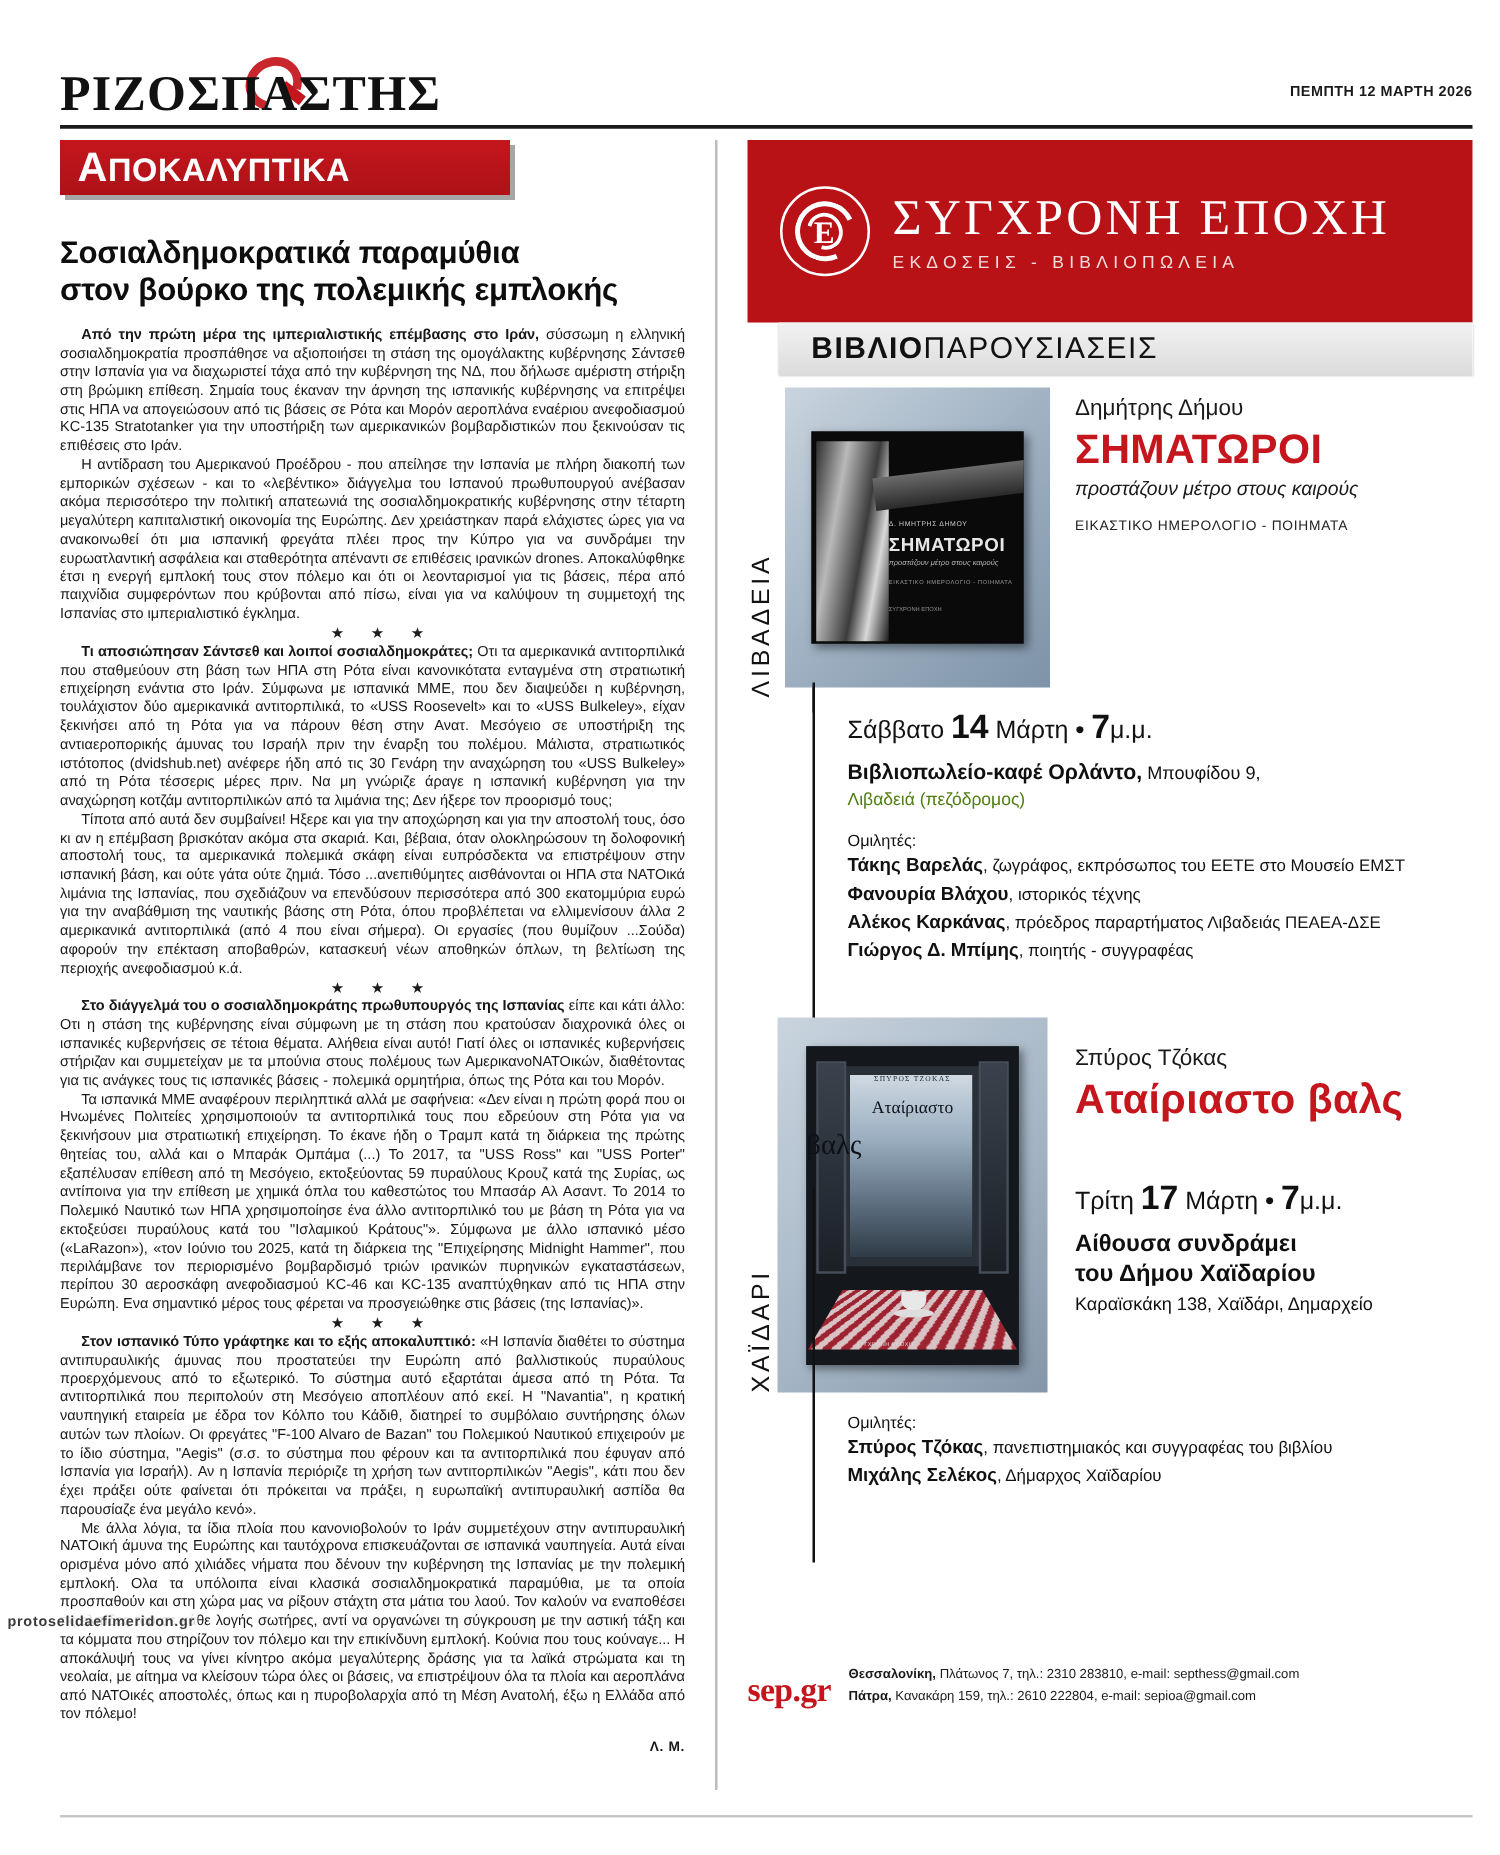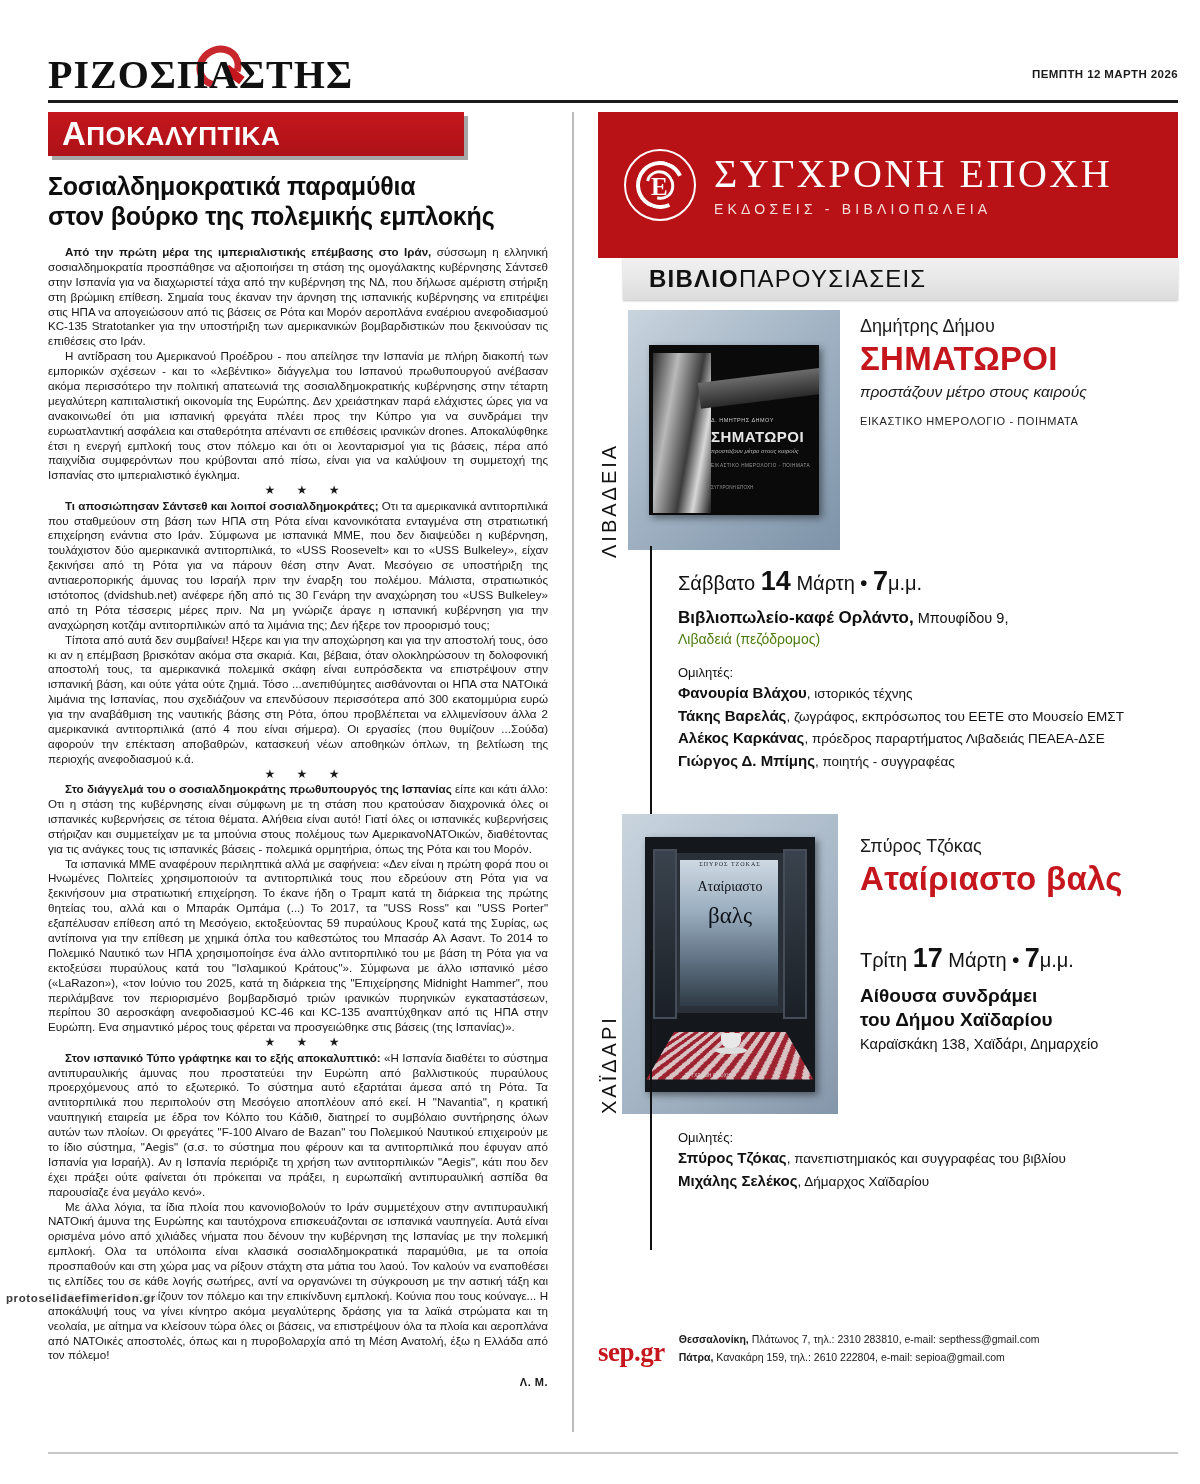--- a/index.html
+++ b/index.html
@@ -47,26 +47,26 @@
     position:absolute; right:0; top:16px;
     font-size:11.5px; font-weight:bold; letter-spacing:.4px;
     color:#1a1a1a;
   }
   .mast-rule { position:absolute; left:48px; top:100px; width:1130px; height:3px; background:#1b1b1b; }
 
   
   .left-col { position:absolute; left:48px; top:112px; width:500px; }
 
   .kicker {
-    width:416px; height:44px;
+    width:360px; height:44px;
     background:linear-gradient(180deg,#c4161c 0%, #ad1218 100%);
     box-shadow:4px 4px 0 rgba(0,0,0,.35);
     display:flex; align-items:center;
     padding-left:14px;
-    margin-bottom:16px;
+    margin-bottom:32px;
   }
   .kicker-text {
     color:#fff; font-weight:bold; font-size:26px; letter-spacing:.5px;
     font-family:"Liberation Sans", sans-serif;
   }
   .kicker-text .cap { font-size:33px; }
 
   .headline {
     font-size:25px; font-weight:bold; line-height:1.18;
     color:#0d0d0d; margin:0 0 14px 0;
@@ -193,21 +193,21 @@
   .cover2 .wall { position:absolute; inset:0; background:#14181d; }
   .cover2 .win {
     position:absolute; left:28px; top:16px; width:112px; height:160px;
     background:linear-gradient(180deg,#cfd9e2 0%, #9aaec0 35%, #5d6f80 70%, #2f3b46 100%);
     border:7px solid #2a3038;
   }
   .cover2 .shutterL { position:absolute; left:8px; top:12px; width:24px; height:170px; background:linear-gradient(180deg,#3a434d,#1b2027); border:2px solid #454e58;}
   .cover2 .shutterR { position:absolute; right:8px; top:12px; width:24px; height:170px; background:linear-gradient(180deg,#3a434d,#1b2027); border:2px solid #454e58;}
   .cover2 .c2-author { position:absolute; left:0; right:0; top:24px; text-align:center; font-size:6px; color:#1e2630; letter-spacing:1px; font-family:"Liberation Serif",serif;}
   .cover2 .c2-t1 { position:absolute; left:0; right:0; top:42px; text-align:center; font-size:14px; color:#0c1118; font-family:"Liberation Serif",serif;}
-  .cover2 .c2-t2 { position:absolute; left:0; right:0; top:66px; text-align:center; font-size:23px; color:#0c1118; font-family:"Liberation Serif",serif;}
+  .cover2 .c2-t2 { position:absolute; left:0; right:0; top:66px; text-align:left; font-size:23px; color:#0c1118; font-family:"Liberation Serif",serif;}
   .cover2 .table {
     position:absolute; left:18px; bottom:12px; width:134px; height:58px;
     background:repeating-linear-gradient(125deg,#9e2330 0 5px,#d9c2c4 5px 10px);
     transform:perspective(90px) rotateX(38deg);
   }
   .cover2 .cup { position:absolute; left:76px; bottom:44px; width:20px; height:15px; background:#e8e8e8; border-radius:3px 3px 8px 8px;}
   .cover2 .cup-sh { position:absolute; left:70px; bottom:38px; width:32px; height:7px; background:#ddd; border-radius:50%;}
   .cover2 .c2-pub { position:absolute; left:40px; bottom:14px; font-size:4.5px; color:#d8d8d8; letter-spacing:.3px;}
 
   .event-info { position:absolute; left:262px; top:6px; width:318px; }
@@ -349,22 +349,22 @@
           <span class="big">14</span>
           <span>Μάρτη</span>
           <span class="bul">•</span>
           <span class="big">7</span><span>μ.μ.</span>
         </div>
 
         <div class="ev-venue"><span>Βιβλιοπωλείο-καφέ Ορλάντο,</span><span class="thin"> Μπουφίδου 9,</span></div>
         <div class="ev-addr">Λιβαδειά (πεζόδρομος)</div>
 
         <div class="ev-speakers-h">Ομιλητές:</div>
+        <div class="sp-row"><b>Τάκης Βαρελάς</b><span>, ζωγράφος, εκπρόσωπος του ΕΕΤΕ στο Μουσείο ΕΜΣΤ</span></div>
         <div class="sp-row"><b>Φανουρία Βλάχου</b><span>, ιστορικός τέχνης</span></div>
-        <div class="sp-row"><b>Τάκης Βαρελάς</b><span>, ζωγράφος, εκπρόσωπος του ΕΕΤΕ στο Μουσείο ΕΜΣΤ</span></div>
         <div class="sp-row"><b>Αλέκος Καρκάνας</b><span>, πρόεδρος παραρτήματος Λιβαδειάς ΠΕΑΕΑ-ΔΣΕ</span></div>
         <div class="sp-row"><b>Γιώργος Δ. Μπίμης</b><span>, ποιητής - συγγραφέας</span></div>
       </div>
     </div>
 
     <div class="event" style="margin-top:4px;">
       <div class="event-top" style="height:312px;">
         <div class="cover2-box">
           <div class="cover2">
             <div class="wall"></div>

